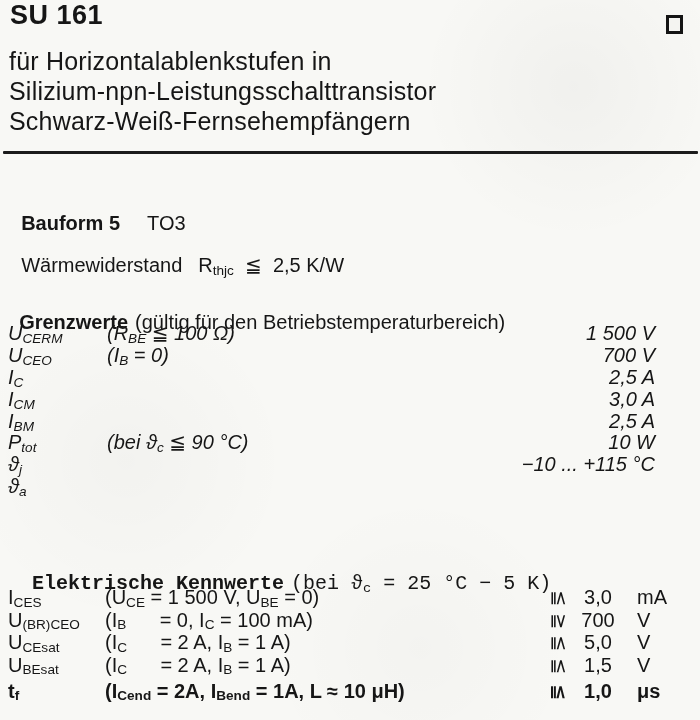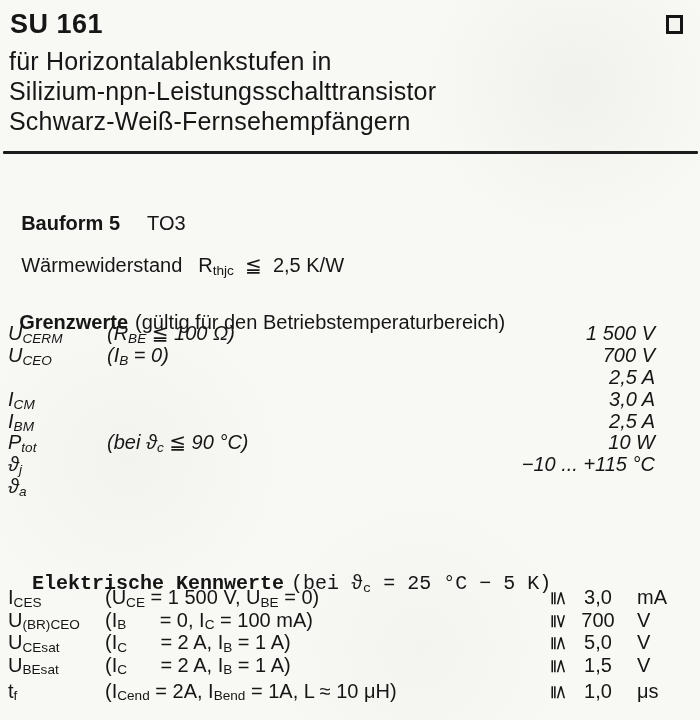--- a/index.html
+++ b/index.html
@@ -11,21 +11,21 @@
   }
   
   body::before{
     content:"";position:absolute;inset:0;pointer-events:none;
     background:
       radial-gradient(circle at 82% 12%, rgba(0,0,0,0.03), transparent 18%),
       radial-gradient(circle at 18% 64%, rgba(0,0,0,0.025), transparent 22%),
       radial-gradient(circle at 60% 90%, rgba(0,0,0,0.02), transparent 20%);
   }
   .part-number{
-    position:absolute;top:9px;left:10px;
+    position:absolute;top:0;left:10px;
     font-size:27px;font-weight:bold;letter-spacing:.5px;
   }
   .doc-icon{
     position:absolute;top:15px;left:666px;
     width:11px;height:13px;border:3px solid #141414;background:#f4f4f1;
   }
   .description{
     position:absolute;top:46px;left:9px;
     font-size:25px;line-height:30px;font-weight:400;letter-spacing:.2px;
   }
@@ -44,21 +44,21 @@
   }
   .section-header{position:absolute;left:8px;font-size:20px;white-space:pre-wrap;}
   .grenz-header{top:288px;}
   .kenn-header{top:549px;font-family:Liberation Mono, monospace;}
   .section-sub{margin-left:7px;font-weight:400;}
   .rows{position:absolute;left:8px;}
   .grenz-rows{top:323px;width:647px;font-style:italic;}
   .kenn-rows{top:586px;width:674px;}
   .row{display:flex;font-size:20px;height:21.9px;line-height:21.9px;}
   .kenn-rows .row{height:22.5px;line-height:22.5px;}
-  .kenn-rows .row:last-child{margin-top:3.5px;}
+  .kenn-rows .row:last-child{margin-top:3.5px;font-weight:bold;}
   .row .sym{flex:0 0 99px;}
   .kenn-rows .row .sym{flex:0 0 97px;}
   .row .cond{flex:1 1 auto;white-space:pre-wrap;}
   .row .val{flex:0 0 auto;margin-left:auto;white-space:pre-wrap;}
   .kenn-rows .row .rel{flex:0 0 24px;text-align:center;}
   .kenn-rows .row .val{flex:0 0 54px;text-align:center;margin-left:0;}
   .kenn-rows .row .unit{flex:0 0 45px;margin-left:12px;}
   .rel-glyph{display:inline-block;transform:rotate(90deg);font-size:19px;}
 </style>
 </head>
@@ -89,20 +89,21 @@
       <span class="sym">U<span class="sub">CERM</span></span>
       <span class="cond">(R<span class="sub">BE</span> ≦ 100 Ω)</span>
       <span class="val">1 500 V</span>
     </div>
     <div class="row">
       <span class="sym">U<span class="sub">CEO</span></span>
       <span class="cond">(I<span class="sub">B</span> = 0)</span>
       <span class="val">700 V</span>
     </div>
     <div class="row">
+      <span class="sym">I<span class="sub">C</span></span>
       <span class="cond"></span>
       <span class="val">2,5 A</span>
     </div>
     <div class="row">
       <span class="sym">I<span class="sub">CM</span></span>
       <span class="cond"></span>
       <span class="val">3,0 A</span>
     </div>
     <div class="row">
       <span class="sym">I<span class="sub">BM</span></span>

